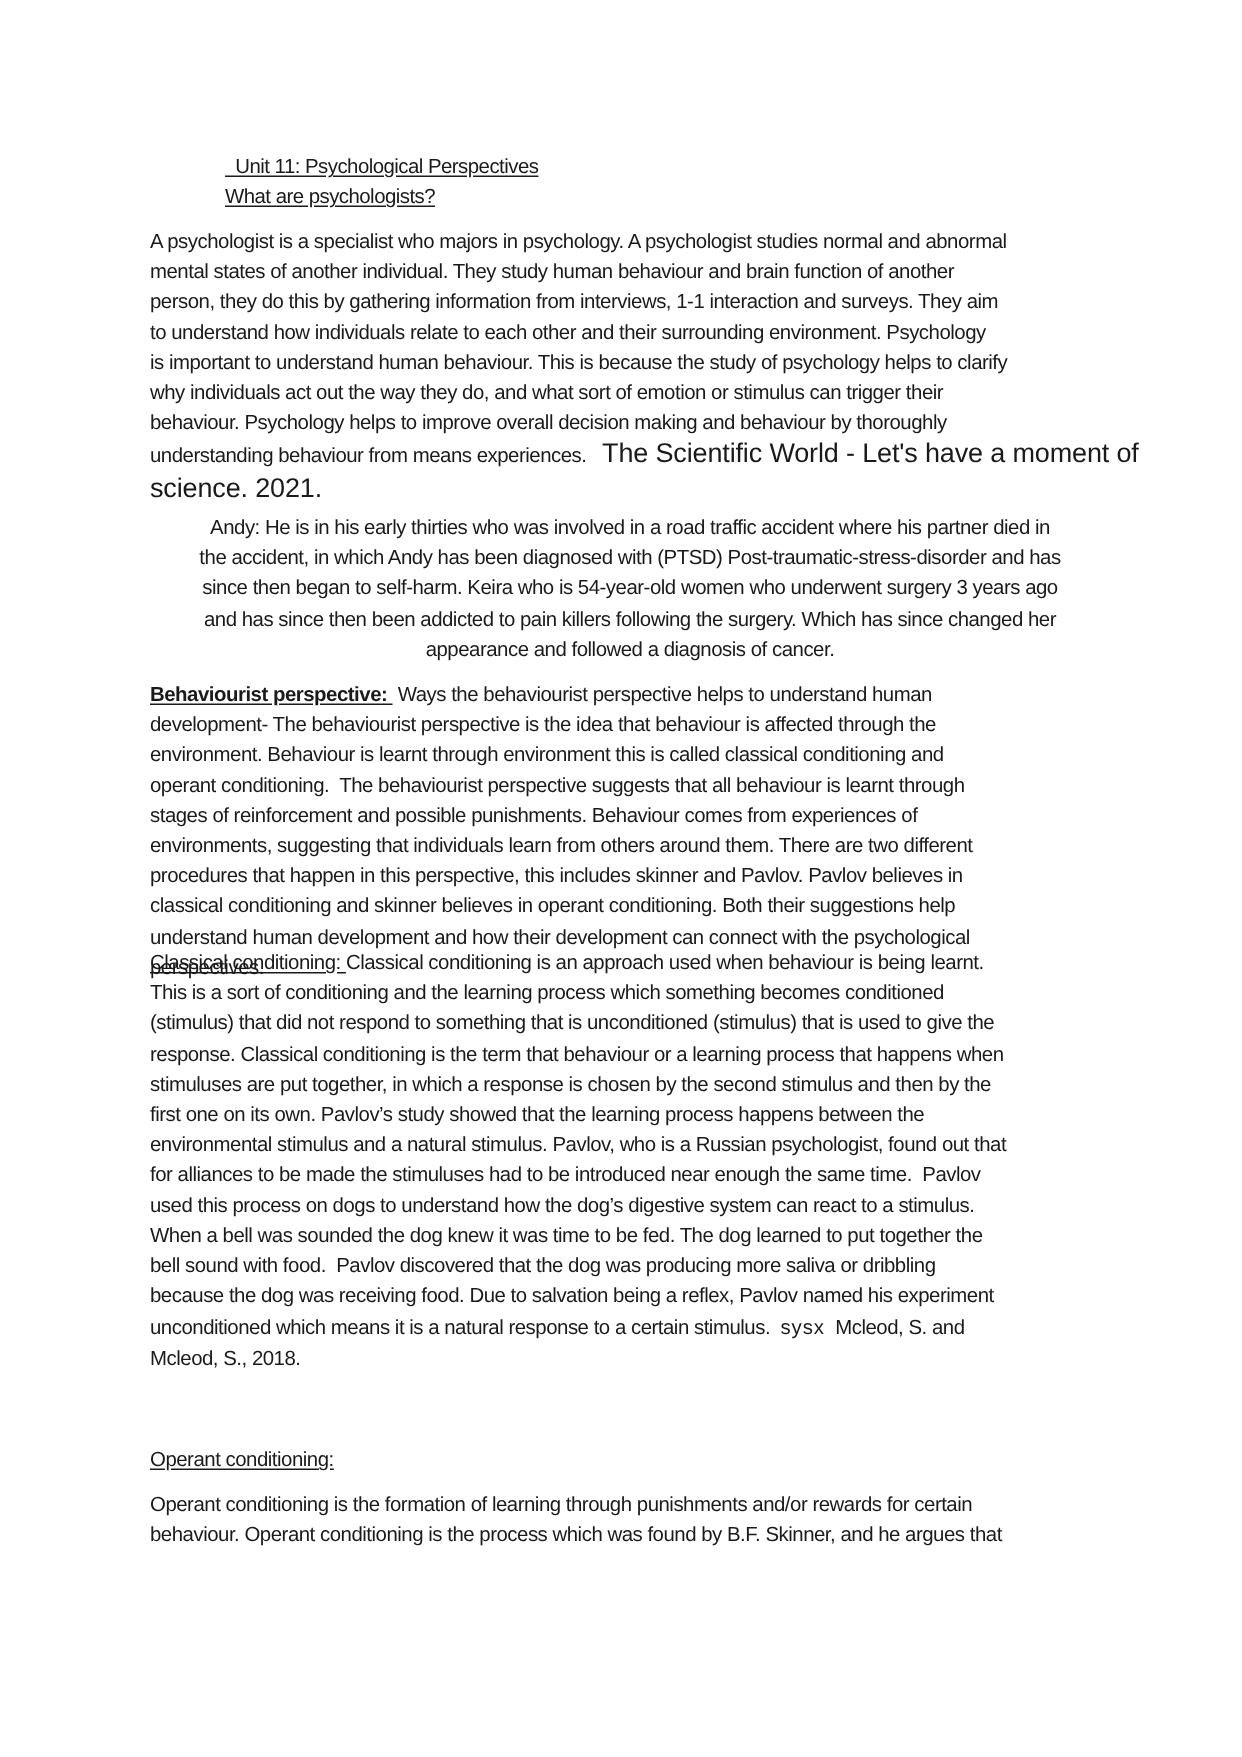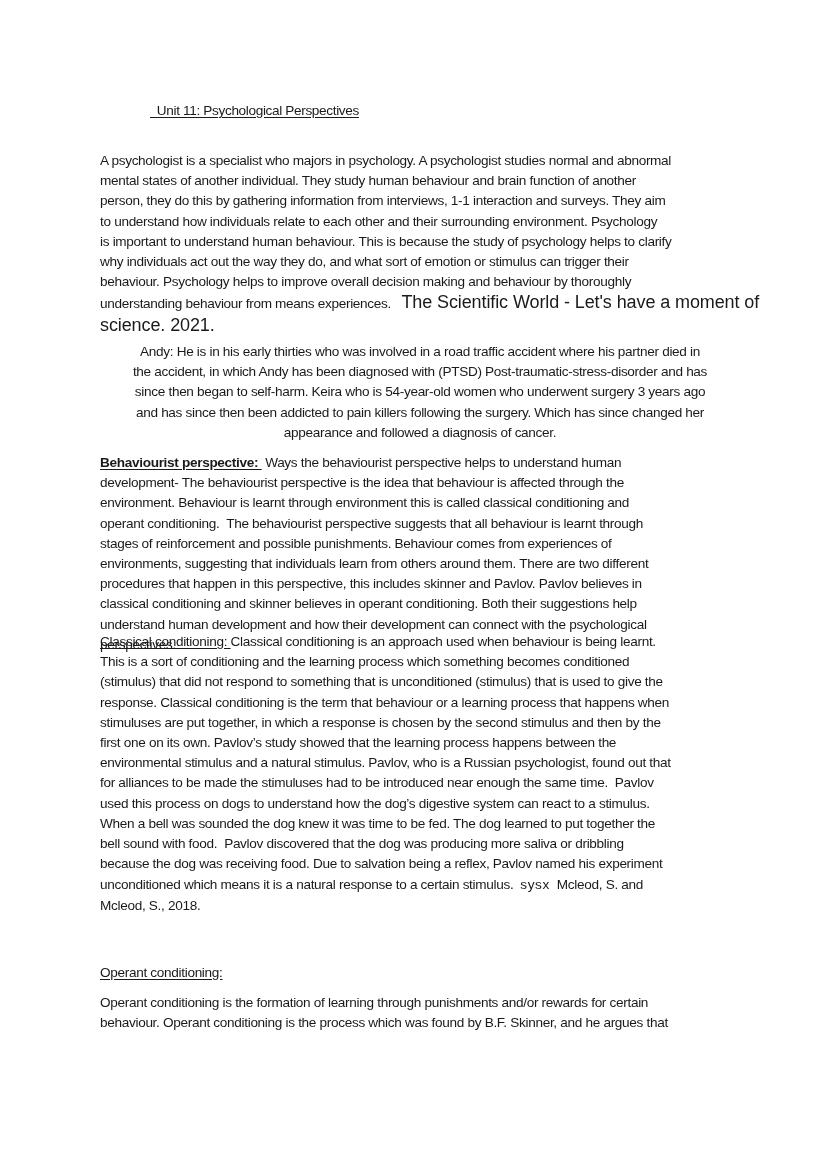--- a/index.html
+++ b/index.html
@@ -66,20 +66,21 @@
       letter-spacing: 0.6px;
     }
   </style>
 </head>
 <body>
 
 <div class="page">
 
   <div class="title-block">
     <span class="t">  Unit 11: Psychological Perspectives</span>
+    <span class="t">What are psychologists?</span>
   </div>
 
   <div class="para" style="top:151px;">
     <span class="ln">A psychologist is a specialist who majors in psychology. A psychologist studies normal and abnormal</span>
     <span class="ln">mental states of another individual. They study human behaviour and brain function of another</span>
     <span class="ln">person, they do this by gathering information from interviews, 1-1 interaction and surveys. They aim</span>
     <span class="ln">to understand how individuals relate to each other and their surrounding environment. Psychology</span>
     <span class="ln">is important to understand human behaviour. This is because the study of psychology helps to clarify</span>
     <span class="ln">why individuals act out the way they do, and what sort of emotion or stimulus can trigger their</span>
     <span class="ln">behaviour. Psychology helps to improve overall decision making and behaviour by thoroughly</span>

